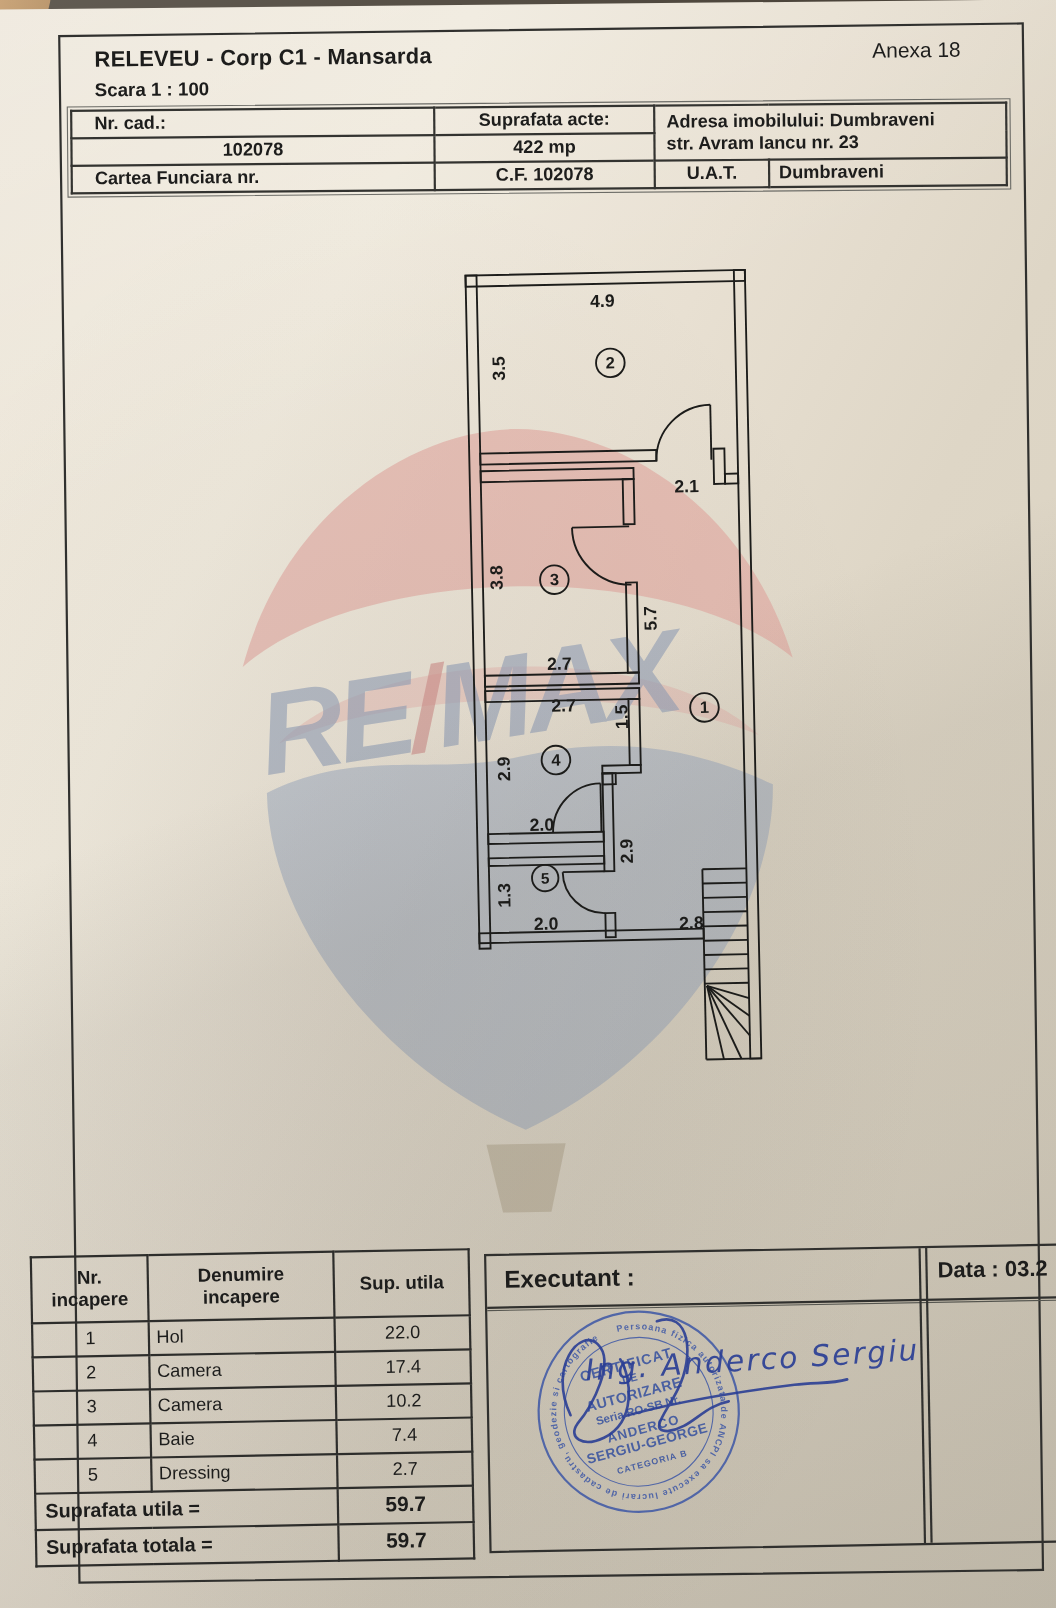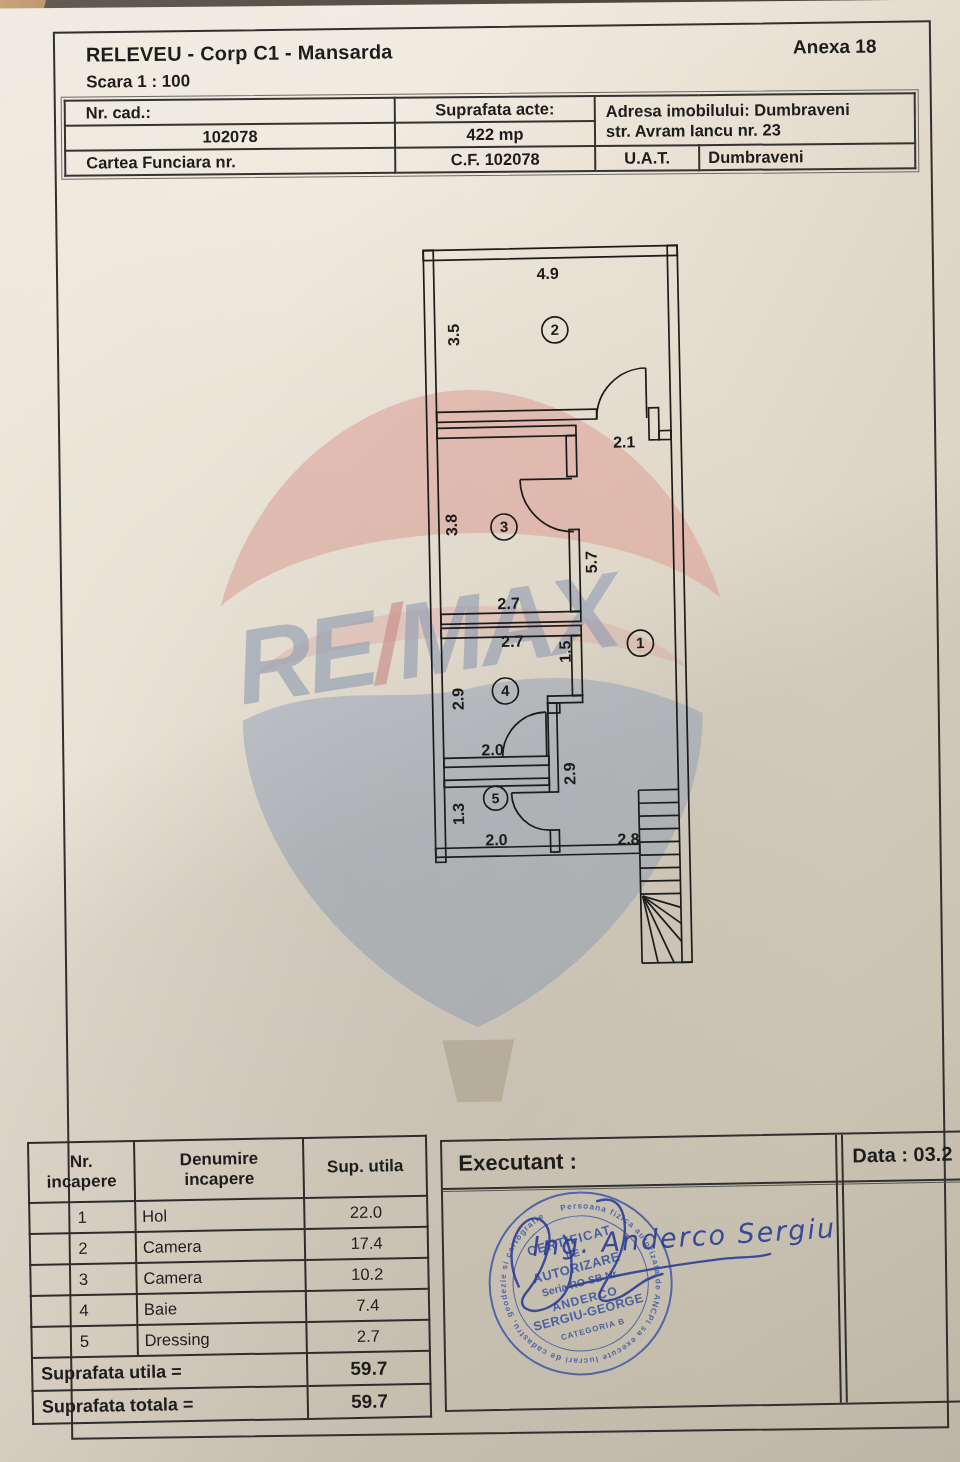--- a/index.html
+++ b/index.html
@@ -16,21 +16,21 @@
     background:linear-gradient(105deg,#bb8c55 0%,#a67a46 55%,#8a6136 100%);
     clip-path:polygon(0 0,46px 0,9px 155px,0 160px);}
   .topstrip{position:absolute;left:0;top:0;width:960px;height:10px;background:#372f24;
     clip-path:polygon(0 0,100% 0,100% 3px,0 10px);}
   .frame{position:absolute;left:62px;top:26px;width:874px;height:1404px;
     border:2.5px solid #30302e;transform:rotate(-0.75deg);}
   .print{color:#1d1d1c;}
   .titleblock{position:absolute;left:86px;top:42px;transform:rotate(-0.6deg);}
   .title{font-size:20px;font-weight:bold;letter-spacing:.2px;}
   .scale{font-size:17px;font-weight:bold;margin-top:6px;}
-  .anexa{position:absolute;left:793px;top:36px;font-size:19px;font-weight:bold;transform:rotate(-0.6deg);}
+  .anexa{position:absolute;left:793px;top:36px;font-size:19px;font-weight:normal;transform:rotate(-0.6deg);}
   
   .infotable{position:absolute;left:64px;top:96px;width:852px;transform:rotate(-0.5deg);
     border-collapse:collapse;outline:1.5px solid #6b6b66;outline-offset:2.5px;}
   .infotable td{border:2px solid #333330;font-size:16.5px;font-weight:bold;color:#1d1d1c;
     padding:2px 8px;vertical-align:middle;}
   .addr{line-height:20px;}
   
   .plan{position:absolute;left:405px;top:243px;width:320px;height:740px;transform:rotate(-1.2deg);transform-origin:0 0;}
   .plan svg{display:block;}
   

